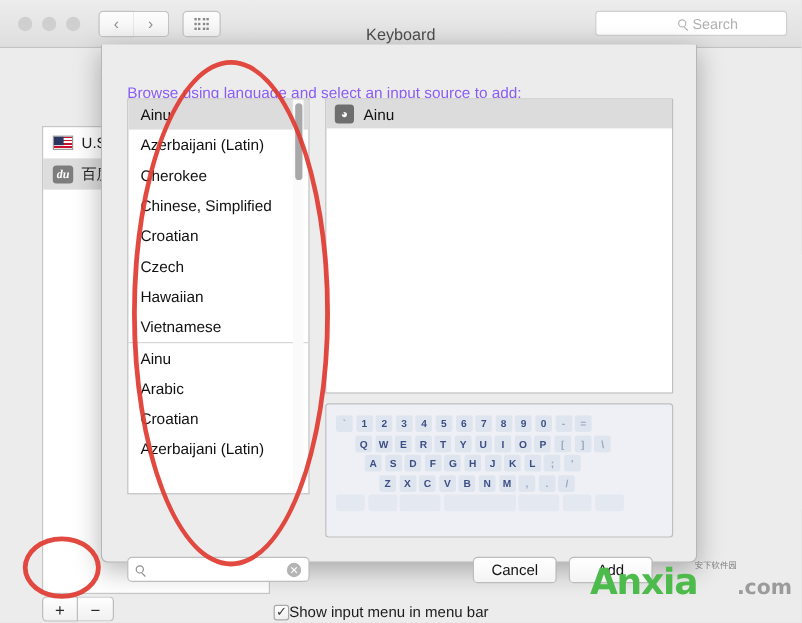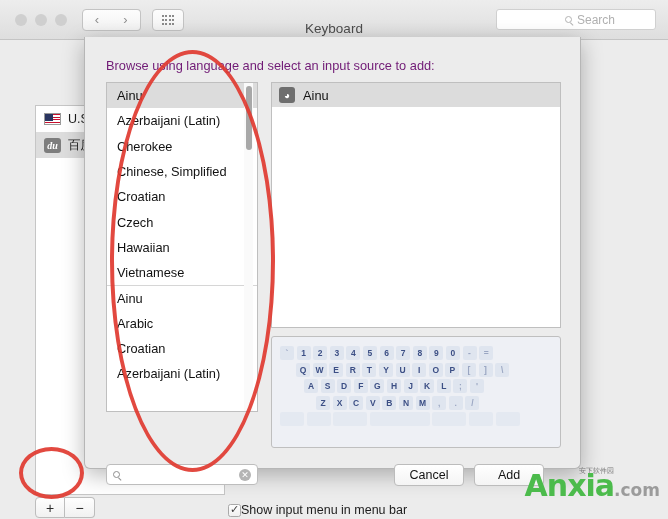--- a/index.html
+++ b/index.html
@@ -201,23 +201,23 @@
     width: 497px; height: 432px;
     background: #ececec;
     border: 1px solid #b6b6b6;
     border-top: none;
     border-radius: 0 0 6px 6px;
     box-shadow: 0 6px 22px rgba(0,0,0,0.28);
   }
 
   #sheet-title {
     position: absolute;
-    top: 21px; left: 21px;
+    top: 33px; left: 21px;
     font-size: 12.8px;
-    color: #701a75;
+    color: #8b5cf6;
   }
 
   
   #lang-list {
     position: absolute;
     top: 45px; left: 21px;
     width: 152px; height: 330px;
     background: #fff;
     border: 1px solid #bfbfbf;
     overflow: hidden;
@@ -398,20 +398,21 @@
     font-weight: bold;
     color: #4cbb4c;
     font-family: "DejaVu Sans", sans-serif;
     letter-spacing: -1px;
   }
   #wm-dom {
     font-size: 17px;
     color: #9b9b9b;
     font-weight: bold;
     font-family: "DejaVu Sans", sans-serif;
+    padding-left: 33px;
   }
   #wm-cn {
     position: absolute;
     right: 46px; top: -2px;
     font-size: 7px;
     color: #7a7a7a;
   }
 </style>
 </head>
 <body>

